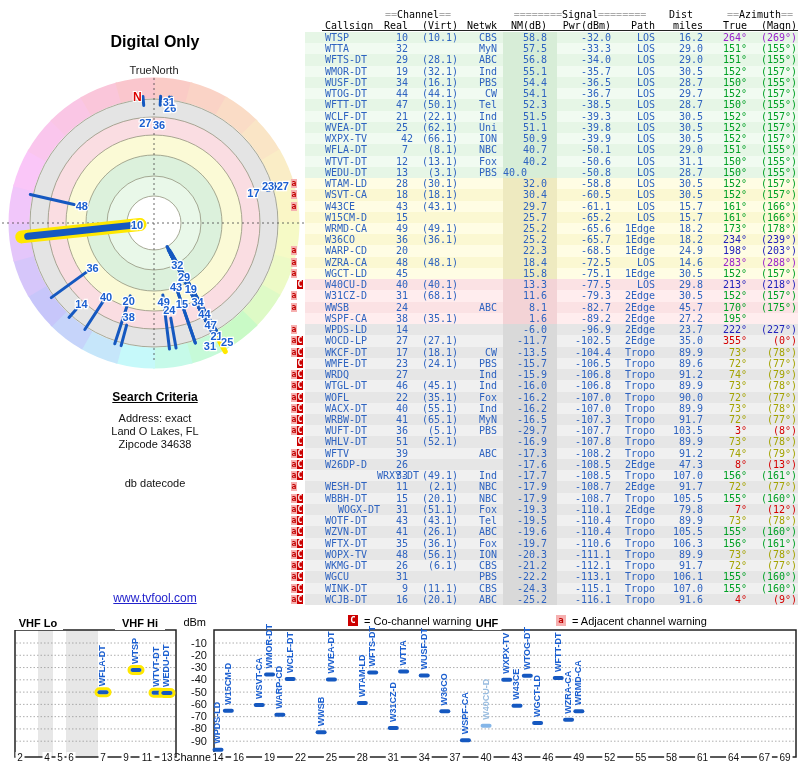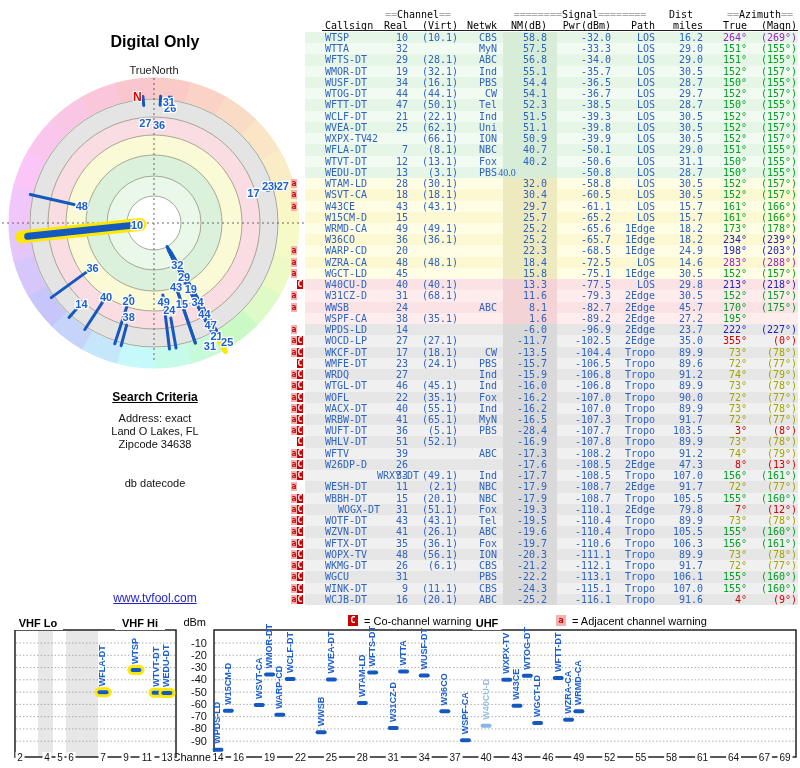--- a/index.html
+++ b/index.html
@@ -273,21 +273,21 @@
         <span style="left: 198px; width: 44px; text-align: right;">51.1</span>
         <span style="left: 246px; width: 60px; text-align: right;">-39.8</span>
         <span style="left: 308px; width: 42px; text-align: right;">LOS</span>
         <span style="left: 354px; width: 44px; text-align: right;">30.5</span>
         <span style="left: 400px; width: 42px; text-align: right; color: rgb(0, 160, 37);">152°</span>
         <span style="left: 444px; width: 48px; text-align: right; color: rgb(0, 160, 37);">(157°)</span>
       </div>
       <div class="row" style="top: 101.115px; background: rgb(241, 251, 241);">
         <div class="nmband" style="background: rgb(215, 237, 215);"></div>
         <span style="left: 20px; width: 58px; text-align: left;">WXPX-TV</span>
-        <span style="left: 61px; width: 30px; text-align: left;">42</span>
+        <span style="left: 78px; width: 30px; text-align: right;">42</span>
         <span style="left: 105px; width: 48px; text-align: right;">(66.1)</span>
         <span style="left: 158px; width: 34px; text-align: right;">ION</span>
         <span style="left: 198px; width: 44px; text-align: right;">50.9</span>
         <span style="left: 246px; width: 60px; text-align: right;">-39.9</span>
         <span style="left: 308px; width: 42px; text-align: right;">LOS</span>
         <span style="left: 354px; width: 44px; text-align: right;">30.5</span>
         <span style="left: 400px; width: 42px; text-align: right; color: rgb(0, 160, 37);">152°</span>
         <span style="left: 444px; width: 48px; text-align: right; color: rgb(0, 160, 37);">(157°)</span>
       </div>
       <div class="row" style="top: 112.35px; background: rgb(230, 246, 230);">
@@ -315,21 +315,21 @@
         <span style="left: 354px; width: 44px; text-align: right;">31.1</span>
         <span style="left: 400px; width: 42px; text-align: right; color: rgb(0, 160, 37);">150°</span>
         <span style="left: 444px; width: 48px; text-align: right; color: rgb(0, 160, 37);">(155°)</span>
       </div>
       <div class="row" style="top: 134.82px; background: rgb(230, 246, 230);">
         <div class="nmband" style="background: rgb(215, 237, 215);"></div>
         <span style="left: 20px; width: 58px; text-align: left;">WEDU-DT</span>
         <span style="left: 73px; width: 30px; text-align: right;">13</span>
         <span style="left: 105px; width: 48px; text-align: right;">(3.1)</span>
         <span style="left: 158px; width: 34px; text-align: right;">PBS</span>
-        <span style="left: 180px; width: 44px; text-align: center; font-family: Liberation Serif, serif;">40.0</span>
+        <span style="left: 198px; width: 44px; text-align: left;">40.0</span>
         <span style="left: 246px; width: 60px; text-align: right;">-50.8</span>
         <span style="left: 308px; width: 42px; text-align: right;">LOS</span>
         <span style="left: 354px; width: 44px; text-align: right;">28.7</span>
         <span style="left: 400px; width: 42px; text-align: right; color: rgb(0, 160, 37);">150°</span>
         <span style="left: 444px; width: 48px; text-align: right; color: rgb(0, 160, 37);">(155°)</span>
       </div>
       <div class="row" style="top: 146.055px; background: rgb(255, 253, 228);">
         <div class="nmband" style="background: rgb(238, 234, 192);"></div>
         <div class="warnbox w-a" style="left: -14px;">a</div>
         <span style="left: 20px; width: 58px; text-align: left;">WTAM-LD</span>
@@ -641,21 +641,21 @@
         <span style="left: 444px; width: 48px; text-align: right; color: rgb(163, 163, 0);">(77°)</span>
       </div>
       <div class="row" style="top: 393.225px; background: rgb(240, 240, 240);">
         <div class="nmband" style="background: rgb(217, 217, 217);"></div>
         <div class="warnbox w-a" style="left: -14px;">a</div>
         <div class="warnbox w-c" style="left: -8px;">C</div>
         <span style="left: 20px; width: 58px; text-align: left;">WUFT-DT</span>
         <span style="left: 73px; width: 30px; text-align: right;">36</span>
         <span style="left: 105px; width: 48px; text-align: right;">(5.1)</span>
         <span style="left: 158px; width: 34px; text-align: right;">PBS</span>
-        <span style="left: 198px; width: 44px; text-align: right;">-28.4</span>
+        <span style="left: 198px; width: 44px; text-align: right;">-29.7</span>
         <span style="left: 246px; width: 60px; text-align: right;">-107.7</span>
         <span style="left: 308px; width: 42px; text-align: right;">Tropo</span>
         <span style="left: 354px; width: 44px; text-align: right;">103.5</span>
         <span style="left: 400px; width: 42px; text-align: right; color: rgb(212, 0, 0);">3°</span>
         <span style="left: 444px; width: 48px; text-align: right; color: rgb(212, 0, 0);">(8°)</span>
       </div>
       <div class="row" style="top: 404.46px; background: rgb(230, 230, 230);">
         <div class="nmband" style="background: rgb(217, 217, 217);"></div>
         <div class="warnbox w-c" style="left: -8px;">C</div>
         <span style="left: 20px; width: 58px; text-align: left;">WHLV-DT</span>

